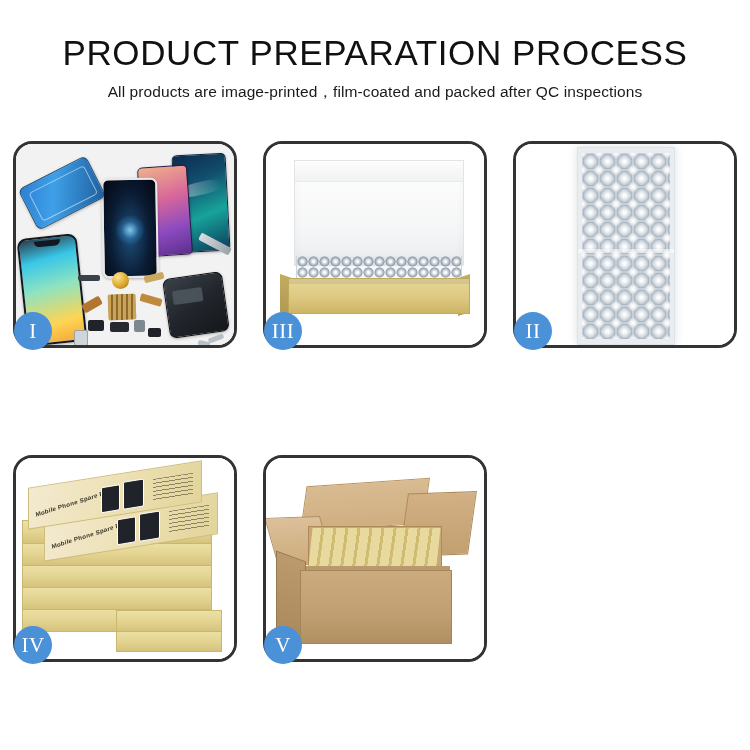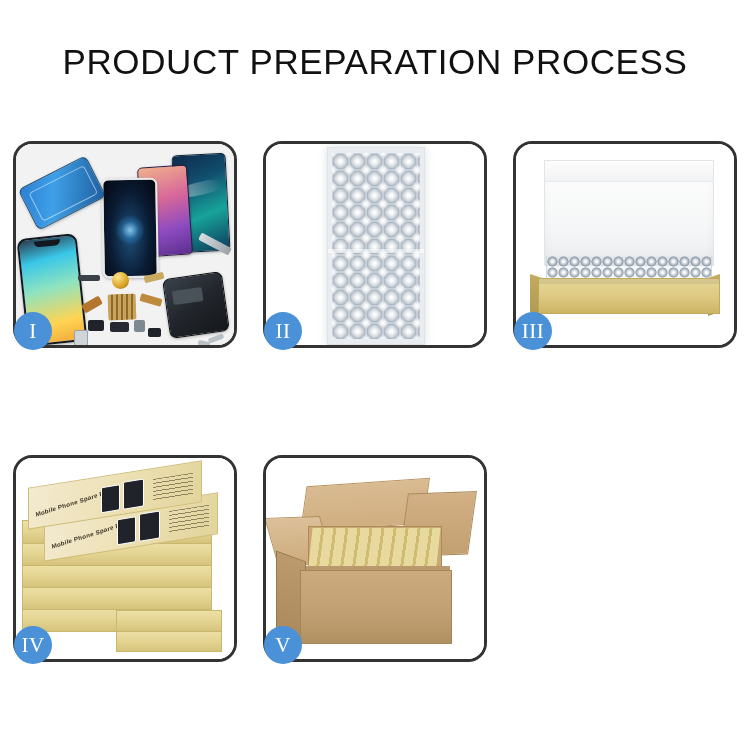--- a/index.html
+++ b/index.html
@@ -16,21 +16,21 @@
   }
 
   
   .header {
     position: absolute;
     left: 0; top: 0;
     width: 750px;
     text-align: center;
   }
   .page-title {
-    margin: 9px;
+    margin: 0;
     padding-top: 33px;
     font-size: 35px;
     font-weight: 500;
     letter-spacing: 0.6px;
     color: #111111;
     font-family: "Liberation Sans", sans-serif;
     white-space: nowrap;
   }
   .page-subtitle {
     margin: 0;
@@ -378,20 +378,21 @@
   .c6-tape2{
     position:absolute;left:34px;top:172px;width:16px;height:11px;
     background:#b08f5f;transform:skewY(10deg);
   }
 </style>
 </head>
 <body>
 
 <div class="header">
   <h1 class="page-title">PRODUCT PREPARATION PROCESS</h1>
+  <p class="page-subtitle">All products are image-printed，film-coated and packed after QC inspections</p>
 </div>
 
 <div class="steps-grid">
 
   <div class="step-card">
     <div class="card-clip p1">
       <div class="p1-inner">
         <div class="phone ph-back"></div>
         <div class="phone ph-purple"></div>
         <div class="phone ph-black"></div>
@@ -411,39 +412,39 @@
         <div class="part pi"></div>
         <div class="part pj"></div>
         <div class="part pk"></div>
         <div class="tweezer"></div>
       </div>
     </div>
     <div class="step-badge">I</div>
   </div>
 
   <div class="step-card">
+    <div class="card-clip p3">
+      <div class="box3-lid"></div>
+      <div class="box3-fill"></div>
+      <div class="box3-side-l"></div>
+      <div class="box3-side-r"></div>
+      <div class="box3-front"></div>
+    </div>
+    <div class="step-badge">III</div>
+  </div>
+
+  <div class="step-card">
     <div class="card-clip p2">
       <div class="pouch">
         <div class="bubbles"></div>
         <div class="bubbles2"></div>
         <div class="pouch-seam"></div>
       </div>
     </div>
     <div class="step-badge">II</div>
-  </div>
-
-  <div class="step-card">
-    <div class="card-clip p3">
-      <div class="box3-lid"></div>
-      <div class="box3-fill"></div>
-      <div class="box3-side-l"></div>
-      <div class="box3-side-r"></div>
-      <div class="box3-front"></div>
-    </div>
-    <div class="step-badge">III</div>
   </div>
 
   <div class="step-card">
     <div class="card-clip p4">
       <div class="stack">
 
         <div class="ybox" style="left:6px;  top:150px; width:188px; height:22px;"></div>
         <div class="ybox" style="left:6px;  top:128px; width:188px; height:22px;"></div>
         <div class="ybox" style="left:6px;  top:106px; width:188px; height:22px;"></div>
         <div class="ybox" style="left:6px;  top: 84px; width:188px; height:22px;"></div>

